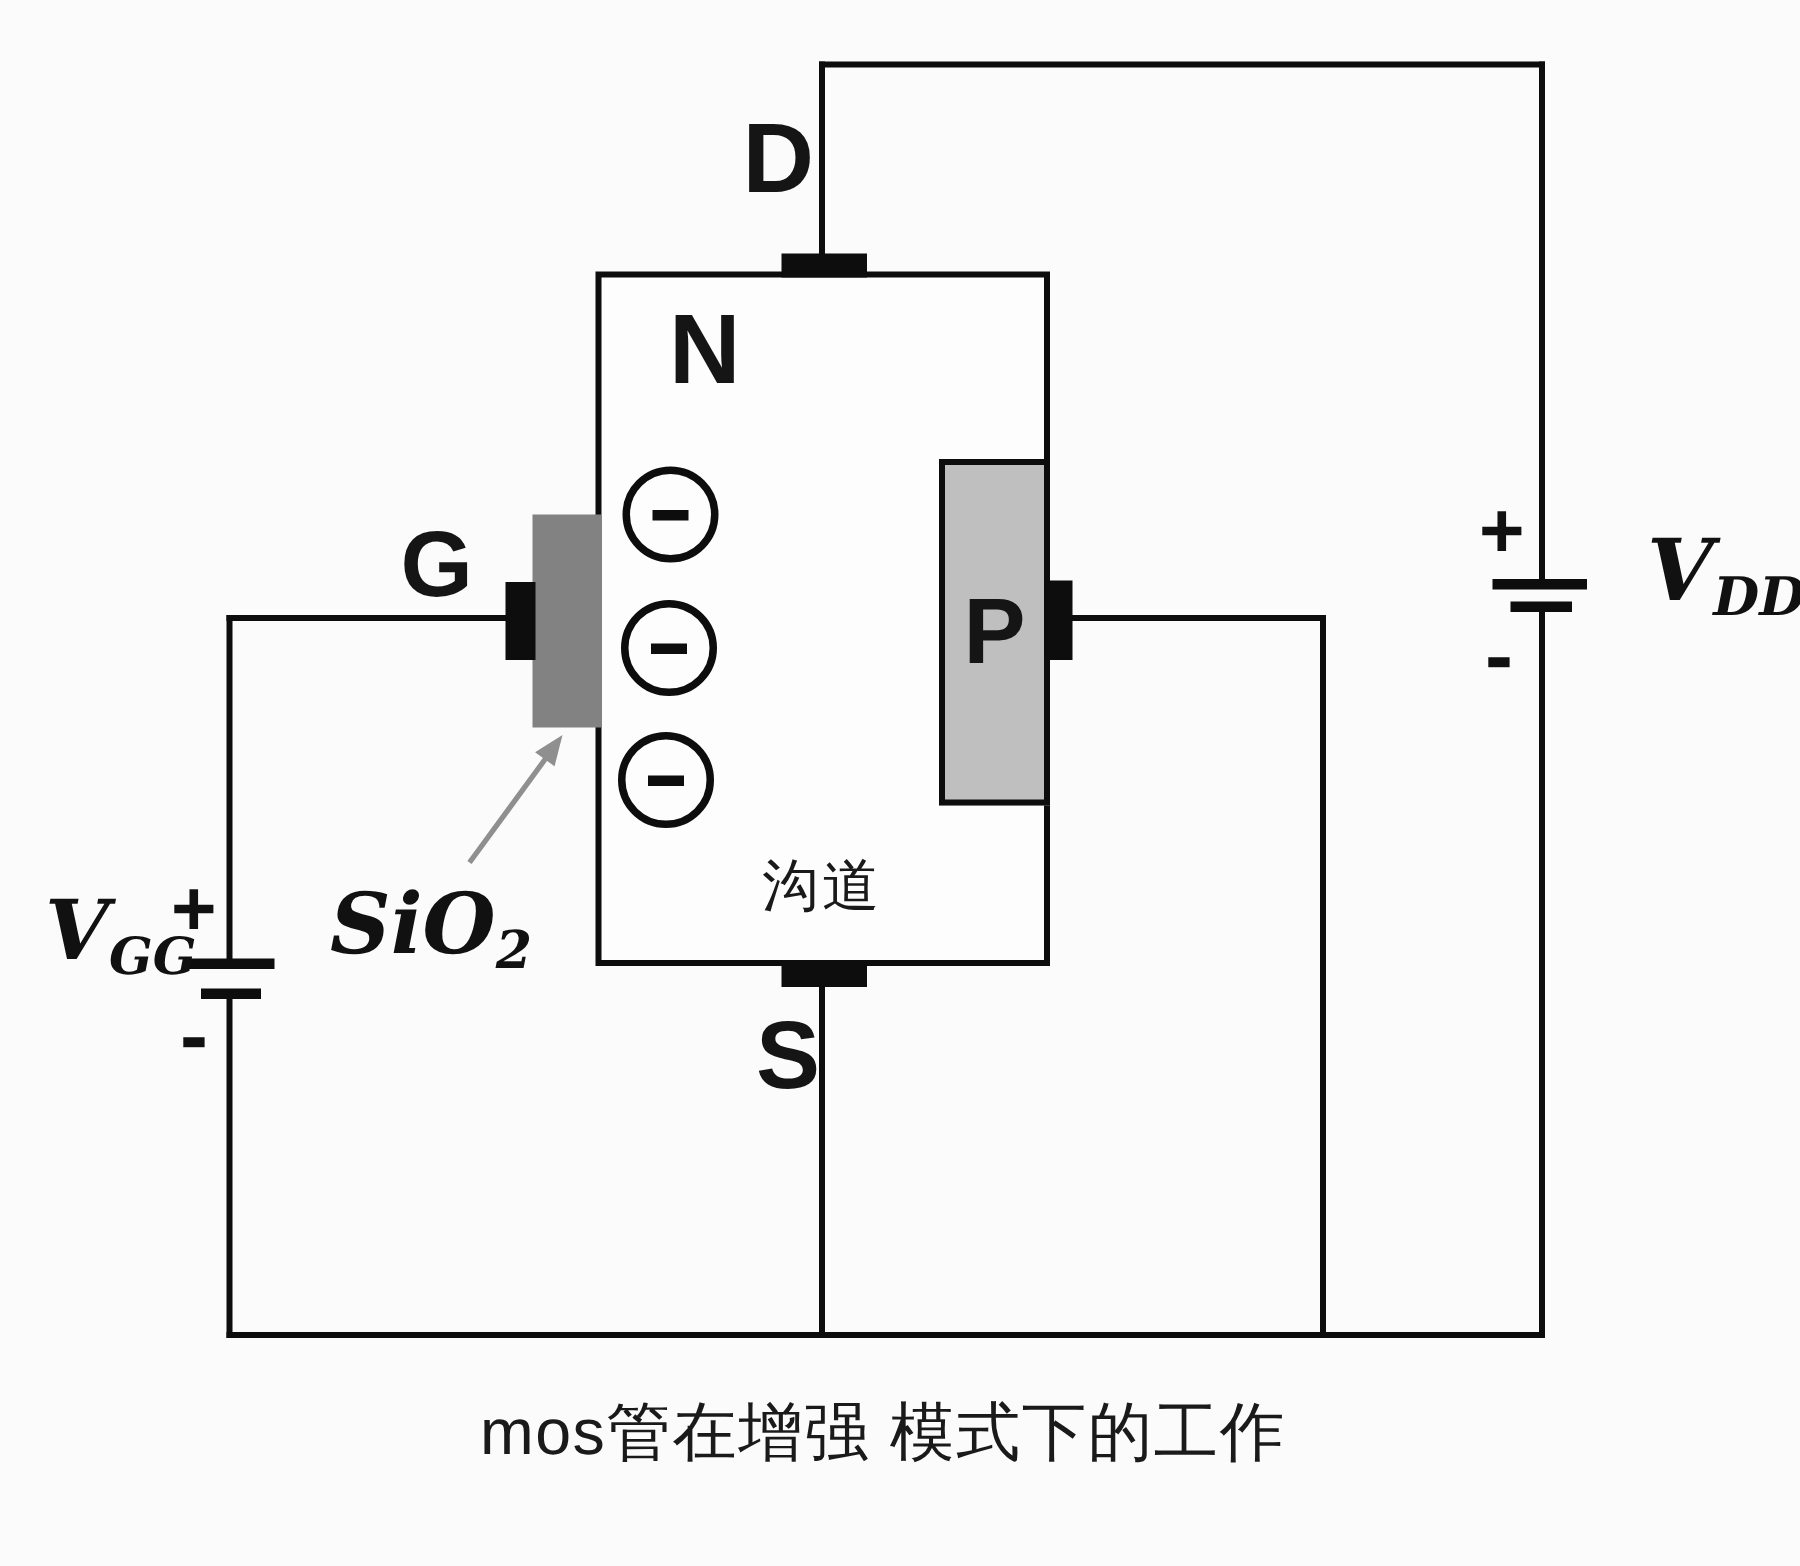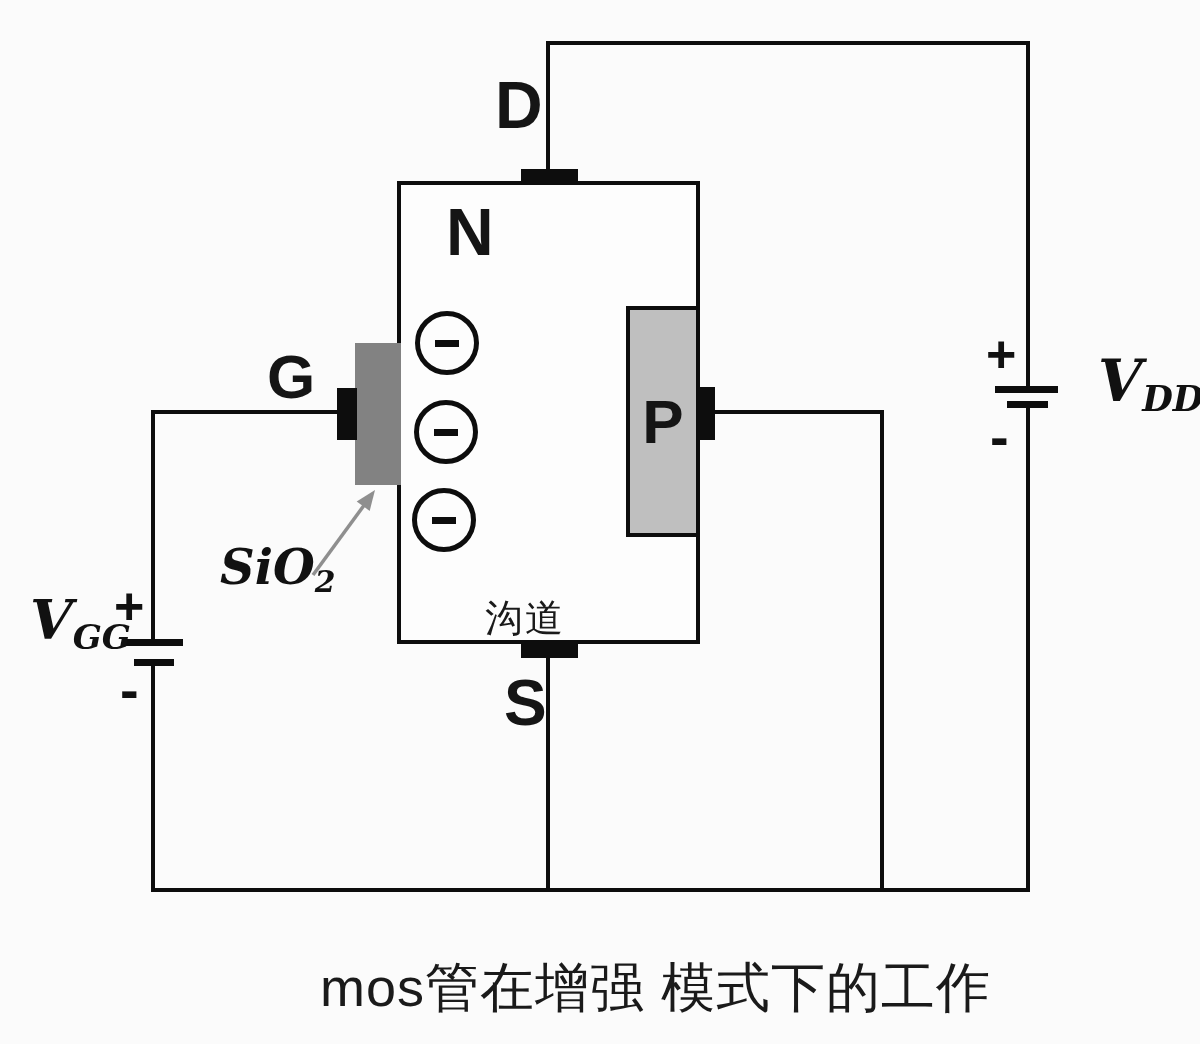--- a/index.html
+++ b/index.html
@@ -50,21 +50,21 @@
 <div class="wire" style="left:151px;top:410px;width:4px;height:231px;"></div>
 <div class="wire" style="left:151px;top:410px;width:190px;height:4px;"></div>
 <div class="wire" style="left:546px;top:656px;width:4px;height:234px;"></div>
 <div class="wire" style="left:712px;top:410px;width:172px;height:4px;"></div>
 <div class="wire" style="left:880px;top:410px;width:4px;height:480px;"></div>
 
 <div id="mos-body"></div>
 
 <div class="label" style="left:446px;top:199px;font-size:66px;">N</div>
 
-<div class="cjk" style="left:485px;top:572px;font-size:38px;letter-spacing:2px;margin-top:27px;">沟道</div>
+<div class="cjk" style="left:508px;top:572px;font-size:38px;letter-spacing:2px;">沟道</div>
 
 <div class="electron" style="left:415px;top:311px;">
   <span class="bar"></span>
 </div>
 <div class="electron" style="left:414px;top:400px;">
   <span class="bar"></span>
 </div>
 <div class="electron" style="left:412px;top:488px;">
   <span class="bar"></span>
 </div>
@@ -82,33 +82,33 @@
 
 <div class="label" style="left:495px;top:72px;font-size:66px;">D</div>
 <div class="label" style="left:267px;top:346px;font-size:62px;">G</div>
 <div class="label" style="left:504px;top:671px;font-size:64px;">S</div>
 
 <svg class="abs" style="left:295px;top:478px;" width="100" height="105" viewBox="0 0 100 105">
   <line x1="18" y1="97" x2="70" y2="26" stroke="#8f8f8f" stroke-width="3.5"></line>
   <polygon points="80,12 74.7,32.9 61.7,23.5" fill="#8f8f8f"></polygon>
 </svg>
 
-<div class="math" style="left:220px;top:543px;font-size:48px;">
+<div class="math" style="left:220px;top:588px;font-size:56px;">
   <span>SiO</span><sub>2</sub>
 </div>
 
 <div class="plate" style="left:124px;top:639px;width:59px;height:7px;"></div>
 <div class="plate" style="left:134px;top:659px;width:40px;height:7px;"></div>
 <div class="sign" style="left:114px;top:580px;font-size:52px;">+</div>
 <div class="sign" style="left:120px;top:662px;font-size:56px;">-</div>
 <div class="math" style="left:30px;top:592px;font-size:55px;">
   <span>V</span><sub>GG</sub>
 </div>
 
 <div class="plate" style="left:995px;top:386px;width:63px;height:7px;"></div>
 <div class="plate" style="left:1007px;top:401px;width:41px;height:7px;"></div>
 <div class="sign" style="left:986px;top:328px;font-size:52px;">+</div>
 <div class="sign" style="left:990px;top:409px;font-size:56px;">-</div>
 <div class="math" style="left:1062px;top:352px;font-size:57px;margin-left:36px;">
   <span>V</span><sub>DD</sub>
 </div>
 
-<div class="cjk" style="left:320px;top:960px;font-size:54px;letter-spacing:1px;">mos管在增强 模式下的工作</div>
+<div class="cjk" style="left:320px;top:934px;font-size:43px;letter-spacing:1px;">mos管在增强 模式下的工作</div>
 
 </body></html>

